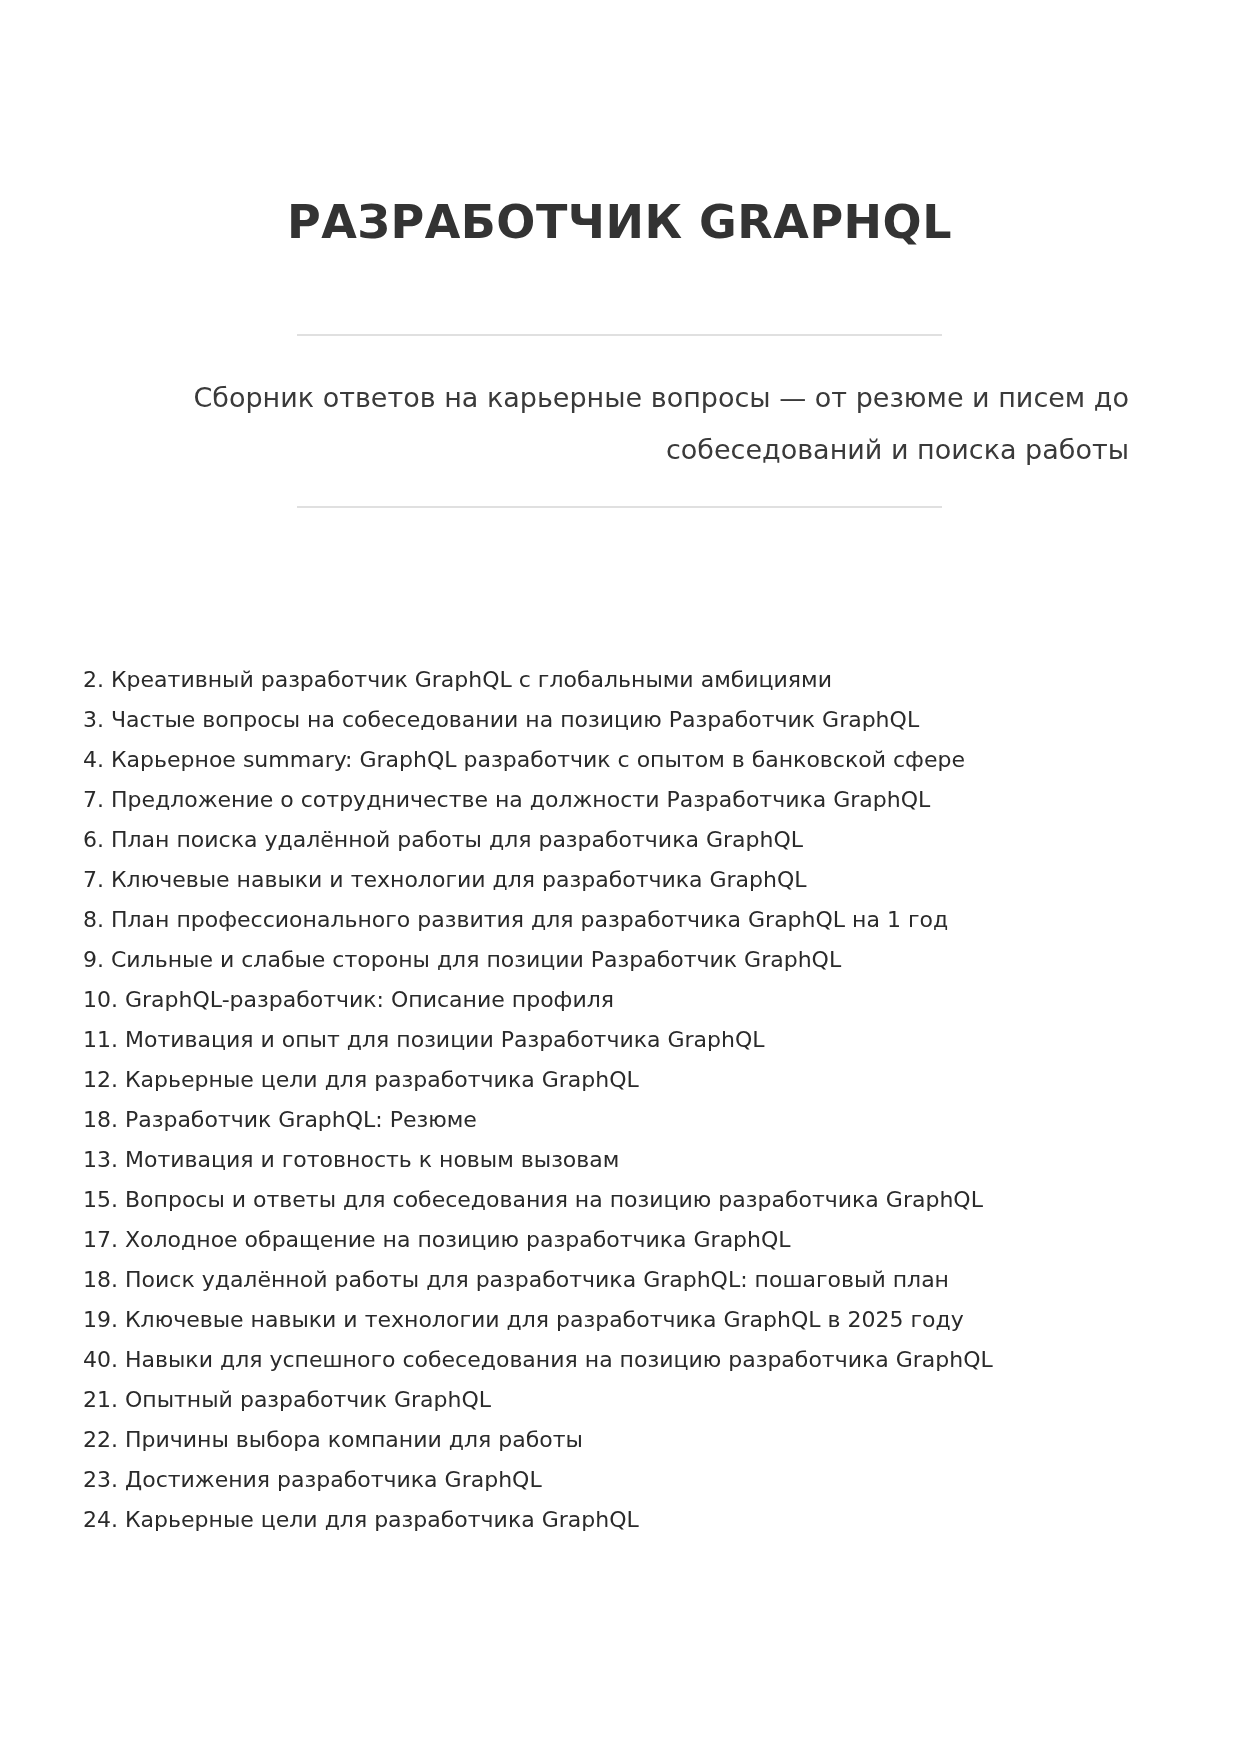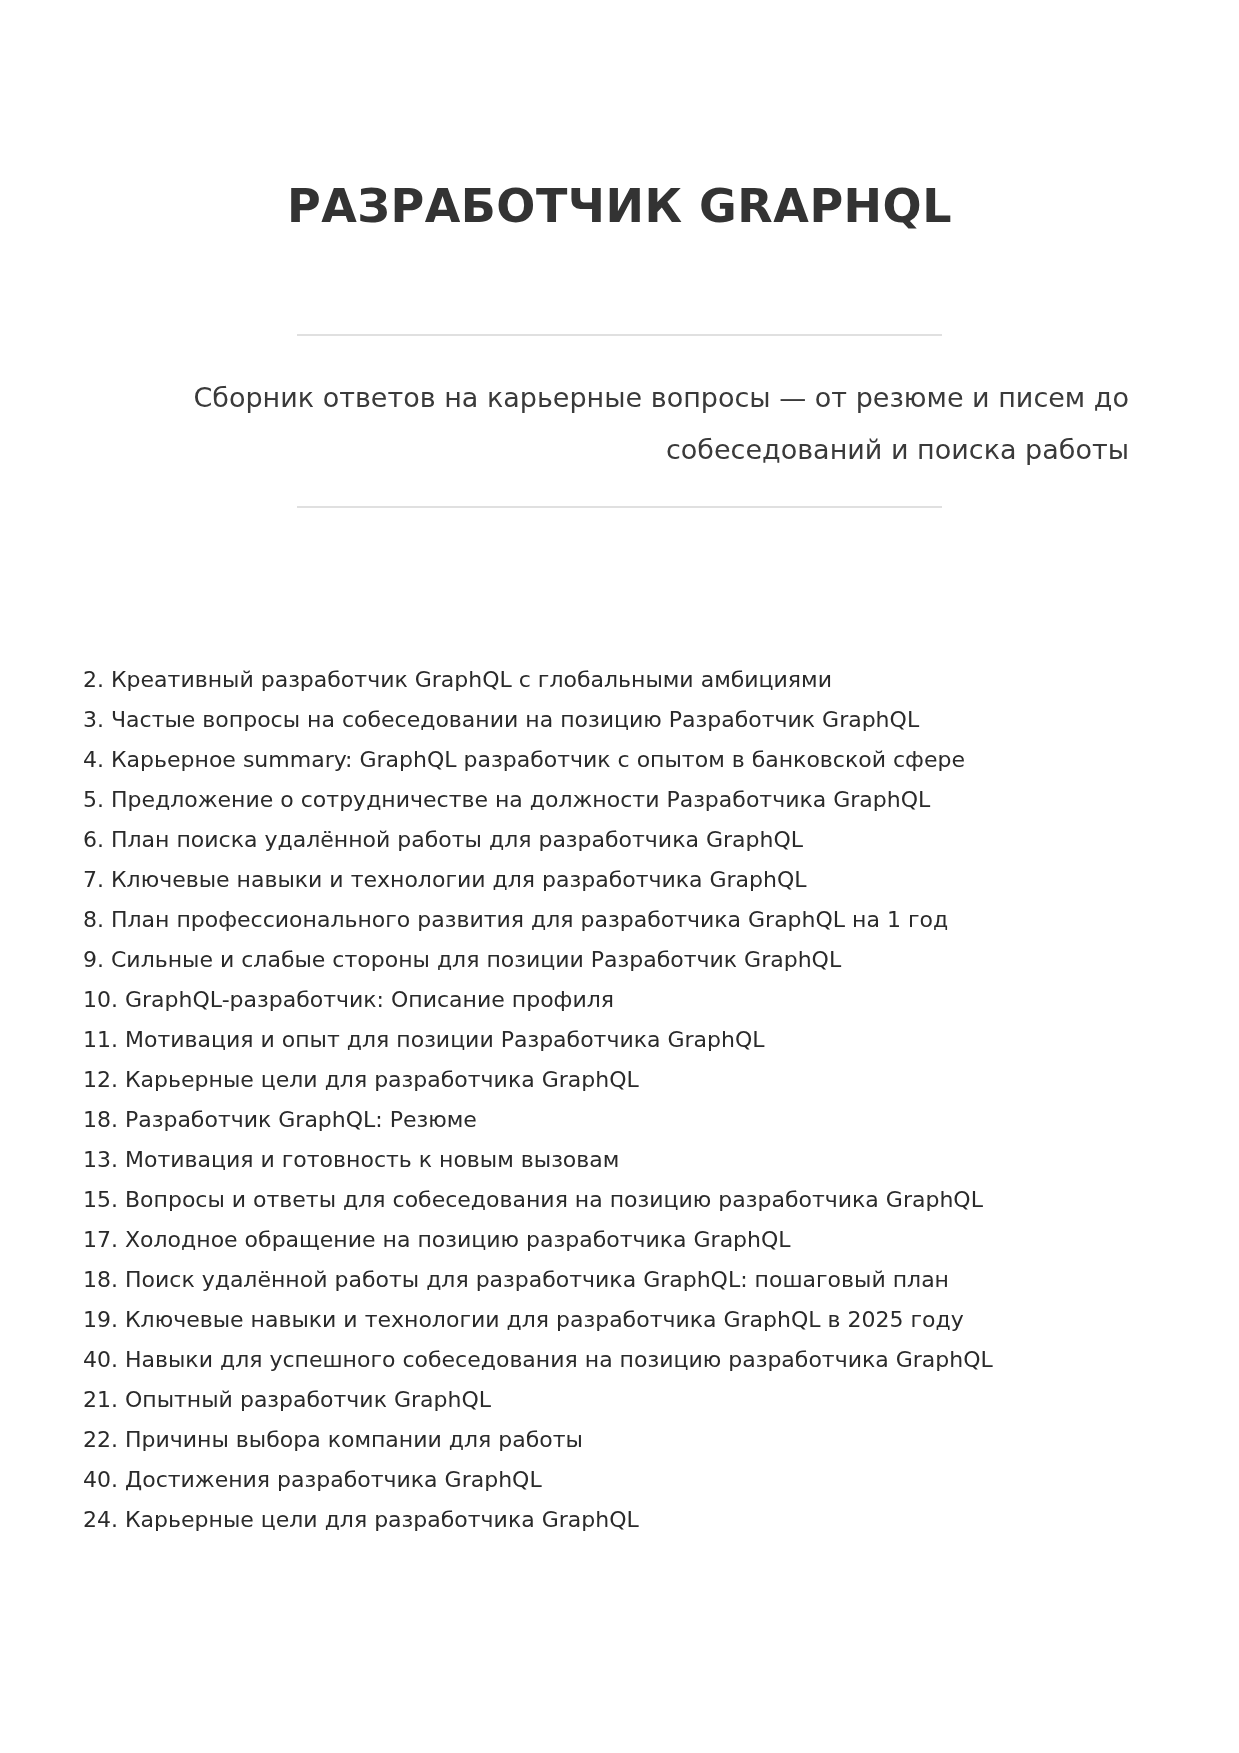--- a/index.html
+++ b/index.html
@@ -18,21 +18,21 @@
     .page {
       position: absolute;
       left: 0; top: 0;
       width: 1239px;
       height: 1753px;
     }
     .title {
       position: absolute;
       left: 0;
       width: 1239px;
-      top: 174px;
+      top: 190px;
       text-align: center;
       font-size: 46px;
       font-weight: bold;
       color: #333333;
       letter-spacing: 0.5px;
       margin: 0;
       line-height: 64px;
     }
     .divider {
       position: absolute;
@@ -82,33 +82,33 @@
   <div class="divider top"></div>
 
   <p class="subtitle">Сборник ответов на карьерные вопросы — от резюме и писем до собеседований и поиска работы</p>
 
   <div class="divider bottom"></div>
 
   <ul class="toc">
     <li>2. Креативный разработчик GraphQL с глобальными амбициями</li>
     <li>3. Частые вопросы на собеседовании на позицию Разработчик GraphQL</li>
     <li>4. Карьерное summary: GraphQL разработчик с опытом в банковской сфере</li>
-    <li>5. Предложение о сотрудничестве на должности Разработчика GraphQL</li>
+    <li>7. Предложение о сотрудничестве на должности Разработчика GraphQL</li>
     <li>6. План поиска удалённой работы для разработчика GraphQL</li>
     <li>7. Ключевые навыки и технологии для разработчика GraphQL</li>
     <li>8. План профессионального развития для разработчика GraphQL на 1 год</li>
     <li>9. Сильные и слабые стороны для позиции Разработчик GraphQL</li>
     <li>10. GraphQL-разработчик: Описание профиля</li>
     <li>11. Мотивация и опыт для позиции Разработчика GraphQL</li>
     <li>12. Карьерные цели для разработчика GraphQL</li>
     <li>18. Разработчик GraphQL: Резюме</li>
     <li>13. Мотивация и готовность к новым вызовам</li>
     <li>15. Вопросы и ответы для собеседования на позицию разработчика GraphQL</li>
     <li>17. Холодное обращение на позицию разработчика GraphQL</li>
     <li>18. Поиск удалённой работы для разработчика GraphQL: пошаговый план</li>
     <li>19. Ключевые навыки и технологии для разработчика GraphQL в 2025 году</li>
     <li>40. Навыки для успешного собеседования на позицию разработчика GraphQL</li>
     <li>21. Опытный разработчик GraphQL</li>
     <li>22. Причины выбора компании для работы</li>
-    <li>40. Достижения разработчика GraphQL</li>
+    <li>23. Достижения разработчика GraphQL</li>
     <li>24. Карьерные цели для разработчика GraphQL</li>
   </ul>
 </div>
 
 </body></html>

